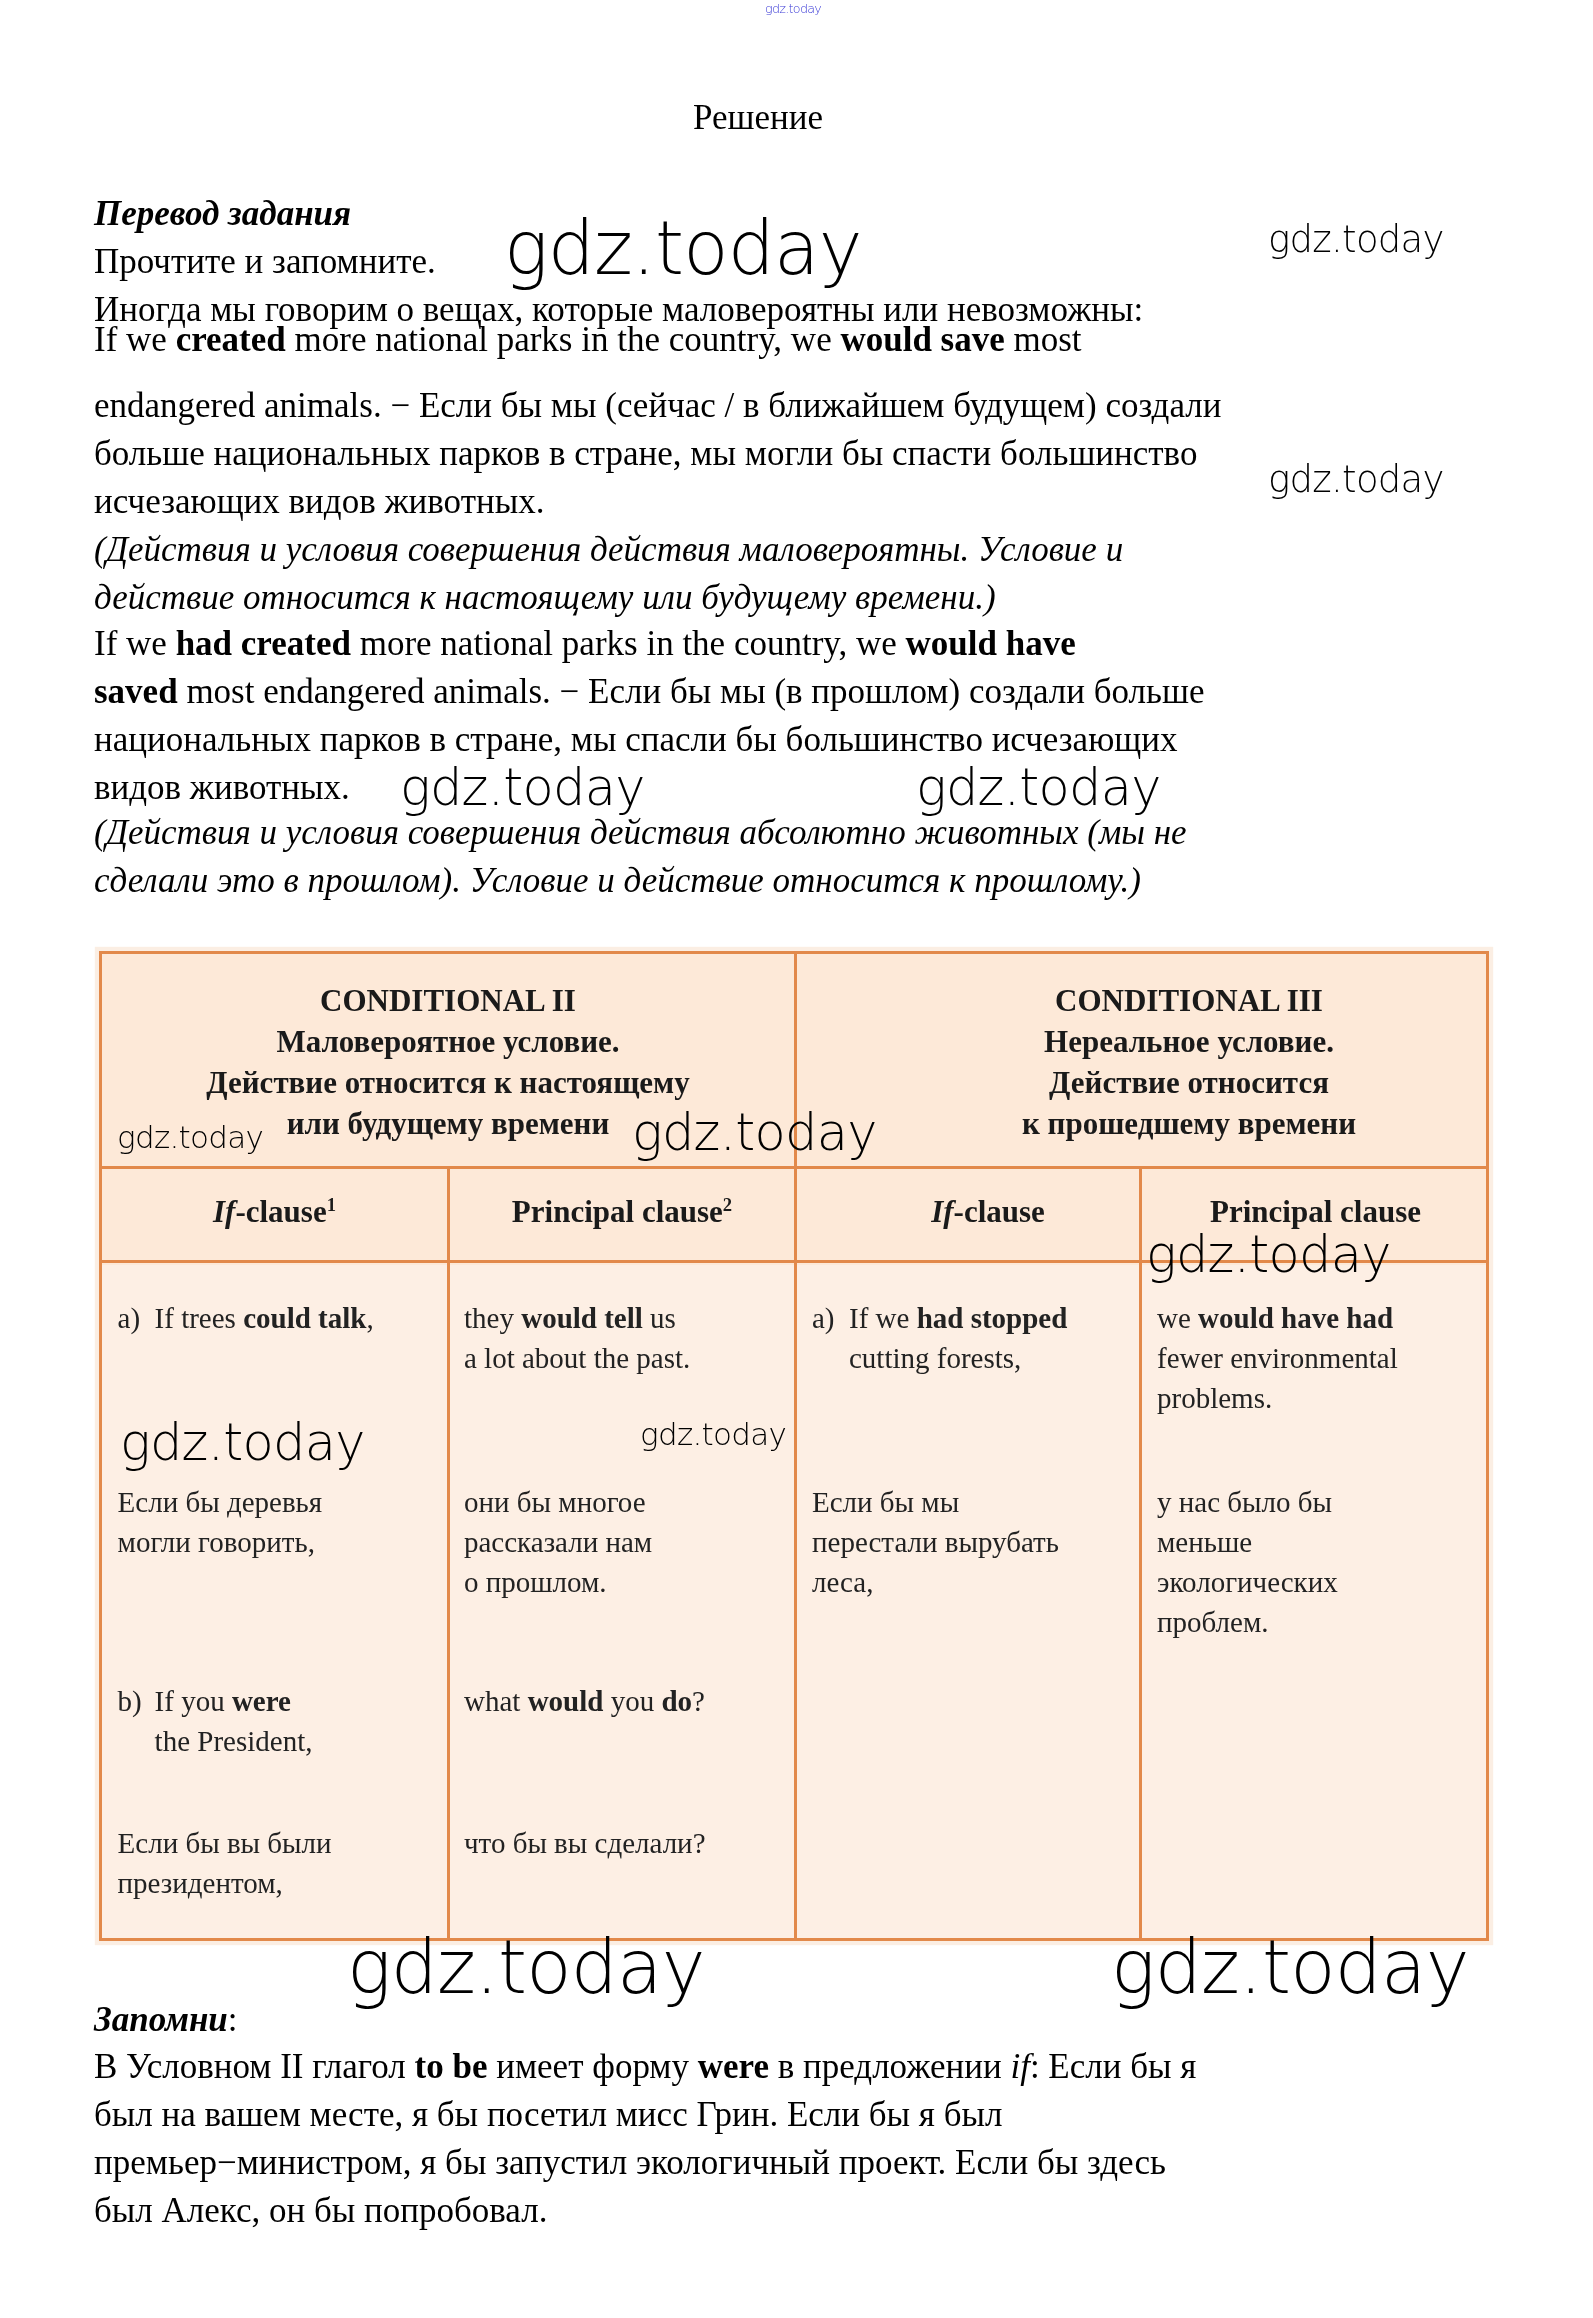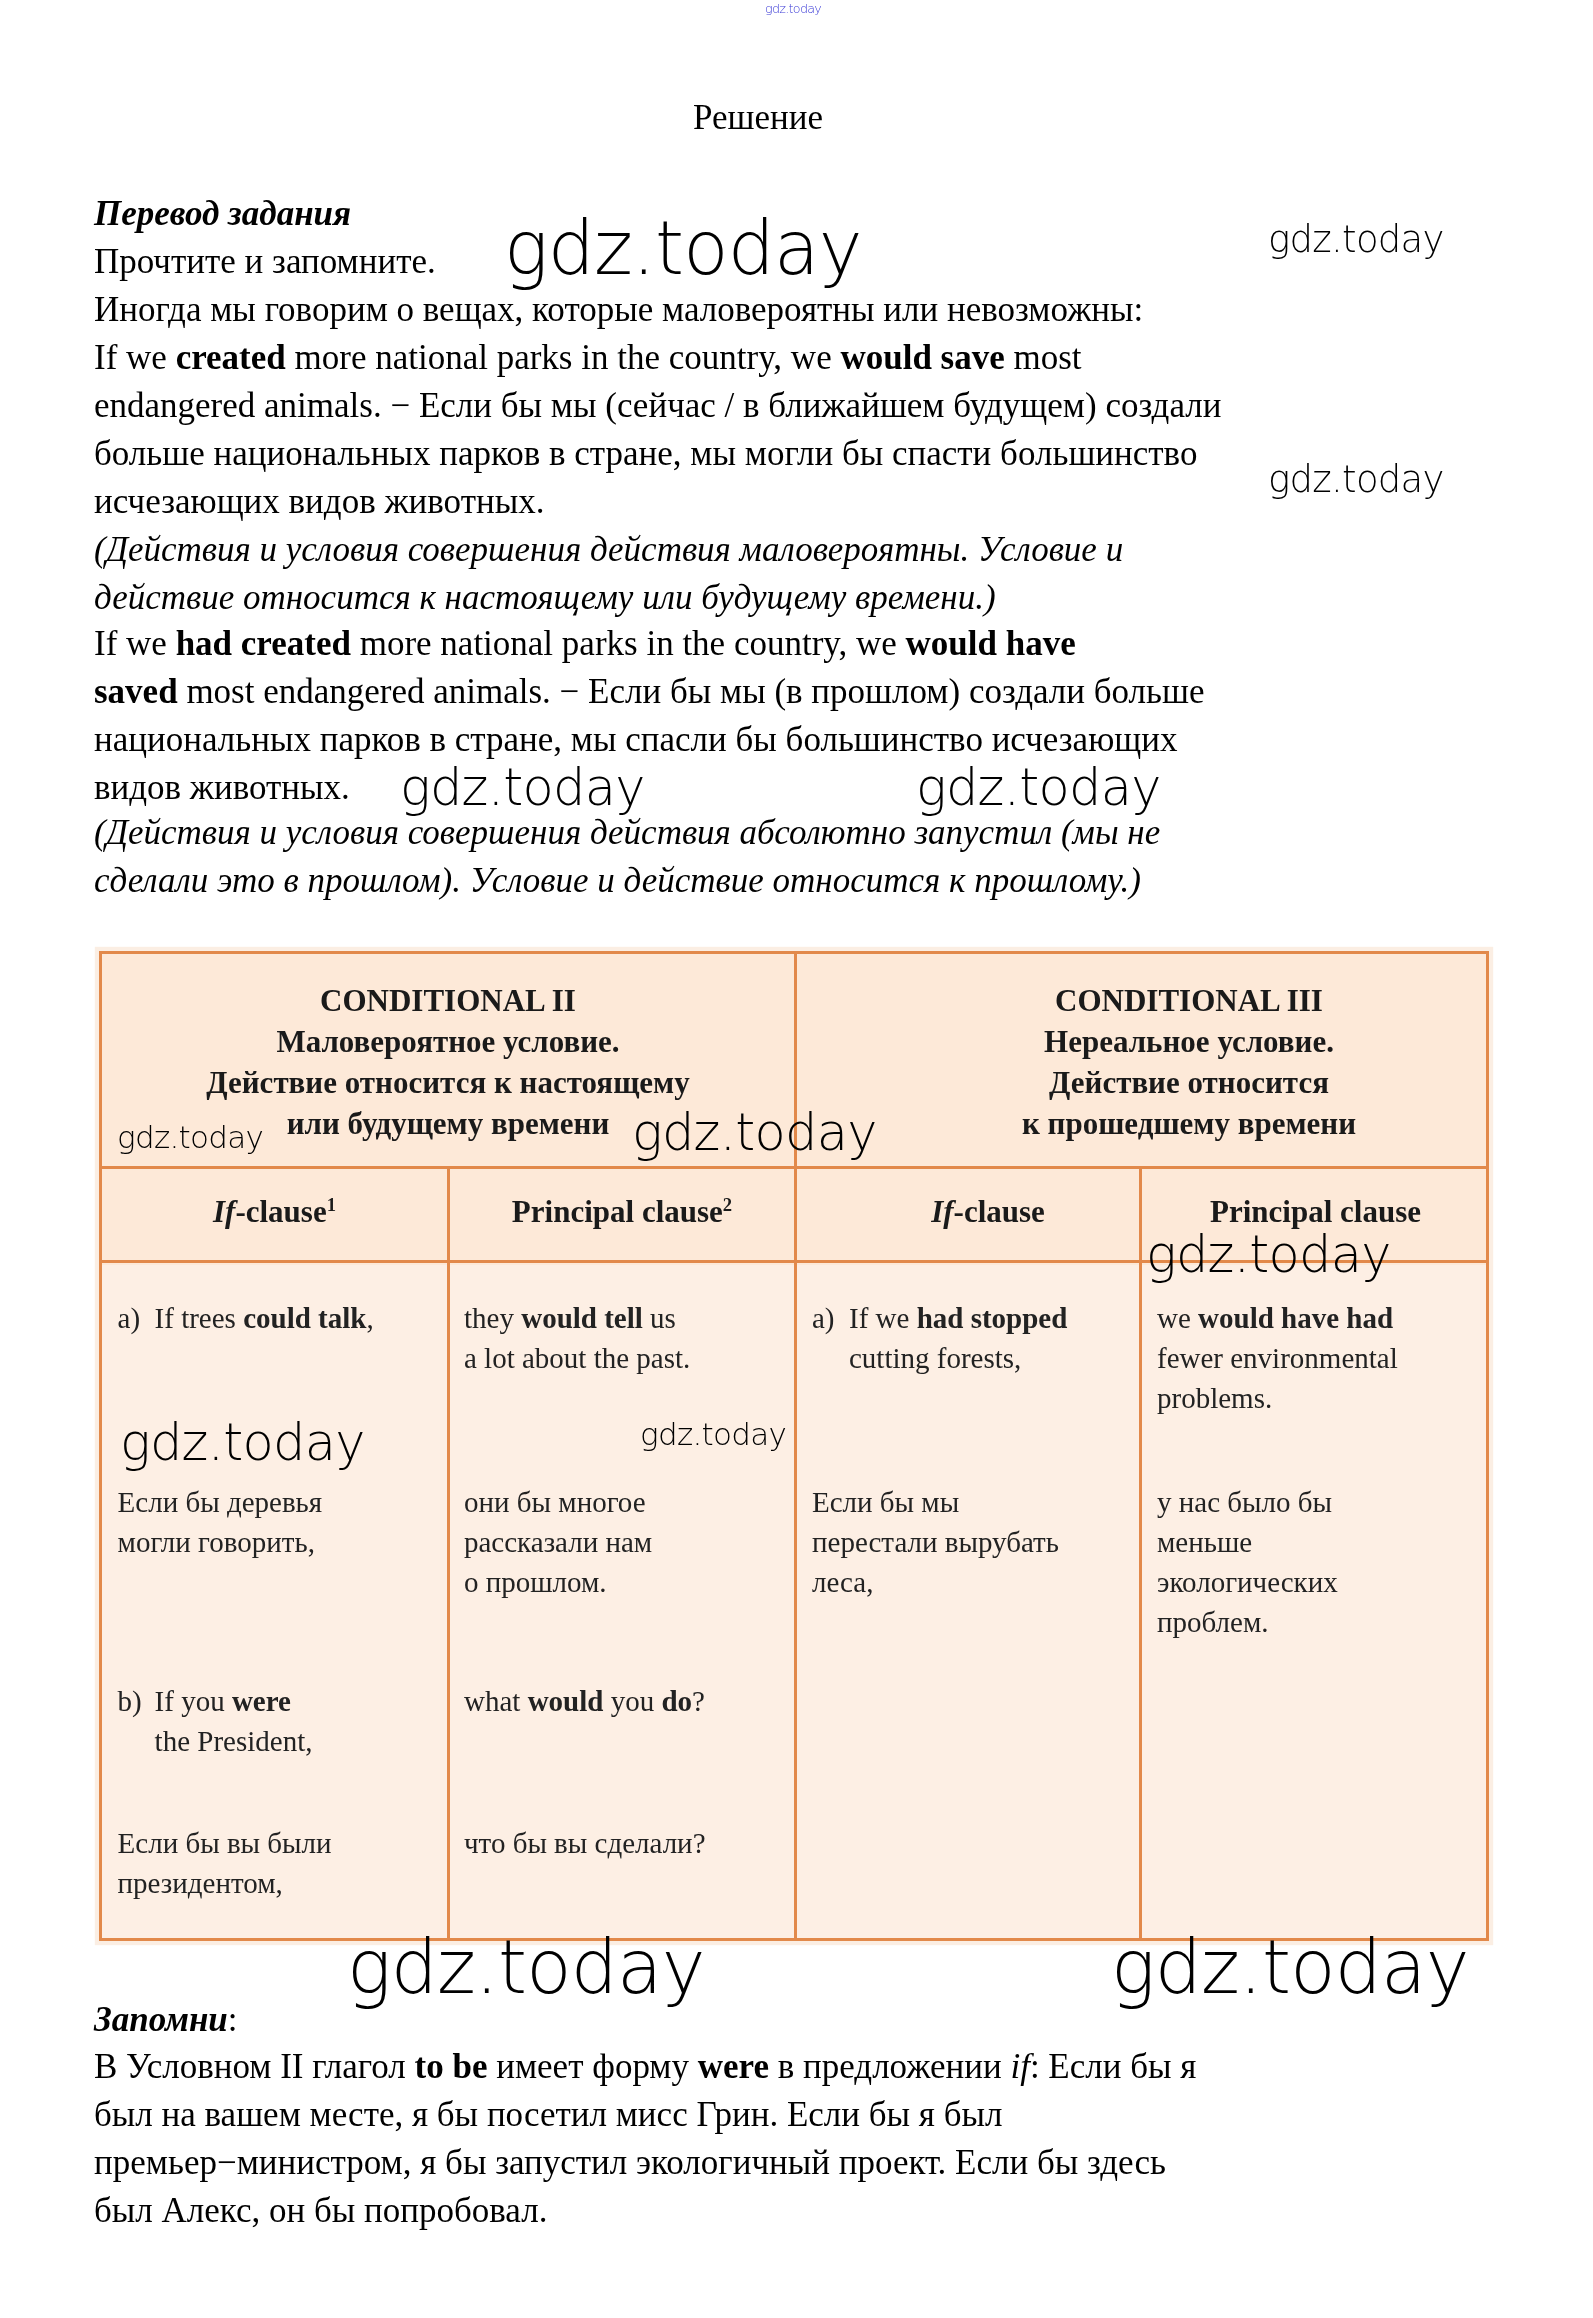--- a/index.html
+++ b/index.html
@@ -44,37 +44,37 @@
 <div class="abs title" style="left:0; width:1516px; text-align:center; top:98px;">Решение</div>
 
 <div class="line h-it" style="top:190px;">Перевод задания</div>
 
 <div class="line" style="top:238px;"><span>Прочтите и запомните.</span></div>
 <div class="wm wm-xl" style="left:504px; top:205px;">gdz.today</div>
 <div class="wm wm-m" style="left:1268px; top:218px;">gdz.today</div>
 
 <div class="line" style="top:286px;">Иногда мы говорим о вещах, которые маловероятны или невозможны:</div>
 
-<div class="line" style="top:334px;"><span>If we </span><b>created</b><span> more national parks in the country, we </span><b>would save</b><span> most</span></div>
+<div class="line" style="top:316px;"><span>If we </span><b>created</b><span> more national parks in the country, we </span><b>would save</b><span> most</span></div>
 <div class="line" style="top:382px;">endangered animals. − Если бы мы (сейчас / в ближайшем будущем) создали</div>
 <div class="line" style="top:430px;">больше национальных парков в стране, мы могли бы спасти большинство</div>
 <div class="line" style="top:478px;">исчезающих видов животных.</div>
 <div class="wm wm-m" style="left:1268px; top:458px;">gdz.today</div>
 
 <div class="line it" style="top:526px;">(Действия и условия совершения действия маловероятны. Условие и</div>
 <div class="line it" style="top:574px;">действие относится к настоящему или будущему времени.)</div>
 
 <div class="line" style="top:620px;text-align:center;"><span>If we </span><b>had created</b><span> more national parks in the country, we </span><b>would have</b></div>
 <div class="line" style="top:668px;"><b>saved</b><span> most endangered animals. − Если бы мы (в прошлом) создали больше</span></div>
 <div class="line" style="top:716px;">национальных парков в стране, мы спасли бы большинство исчезающих</div>
 <div class="line" style="top:764px;">видов животных.</div>
 <div class="wm wm-l" style="left:400px; top:758px;">gdz.today</div>
 <div class="wm wm-l" style="left:916px; top:758px;">gdz.today</div>
 
-<div class="line it" style="top:809px;">(Действия и условия совершения действия абсолютно запустил (мы не</div>
+<div class="line it" style="top:809px;">(Действия и условия совершения действия абсолютно животных (мы не</div>
 <div class="line it" style="top:857px;">сделали это в прошлом). Условие и действие относится к прошлому.)</div>
 
 <div class="tbl">
   <div class="body-bg" style="top:311px;"></div>
 
   <div class="hline" style="top:212px;"></div>
   <div class="hline" style="top:306px;"></div>
   <div class="vline" style="left:692px; top:0; bottom:0;"></div>
   <div class="vline" style="left:345px; top:212px; bottom:0;"></div>
   <div class="vline" style="left:1037px; top:212px; bottom:0;"></div>

